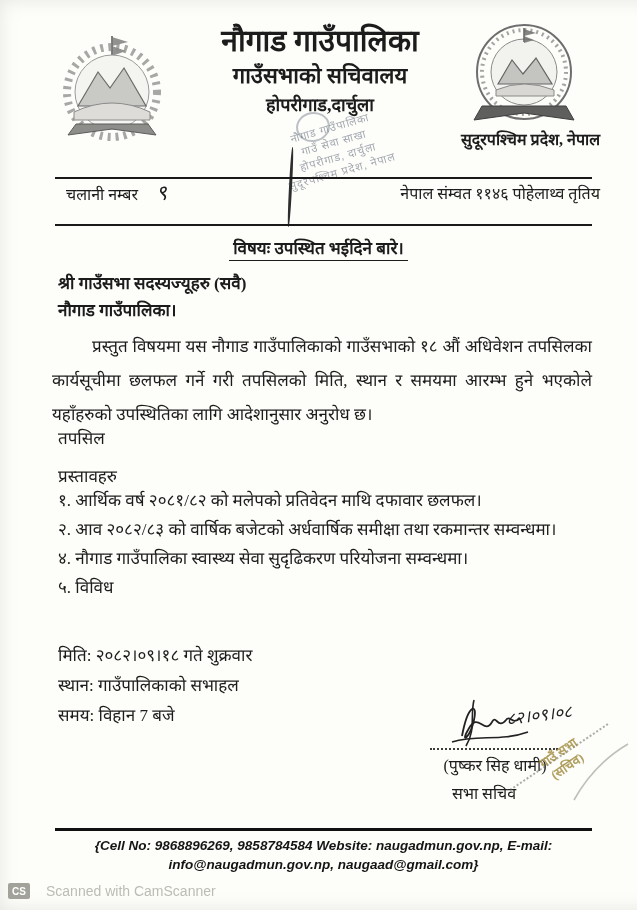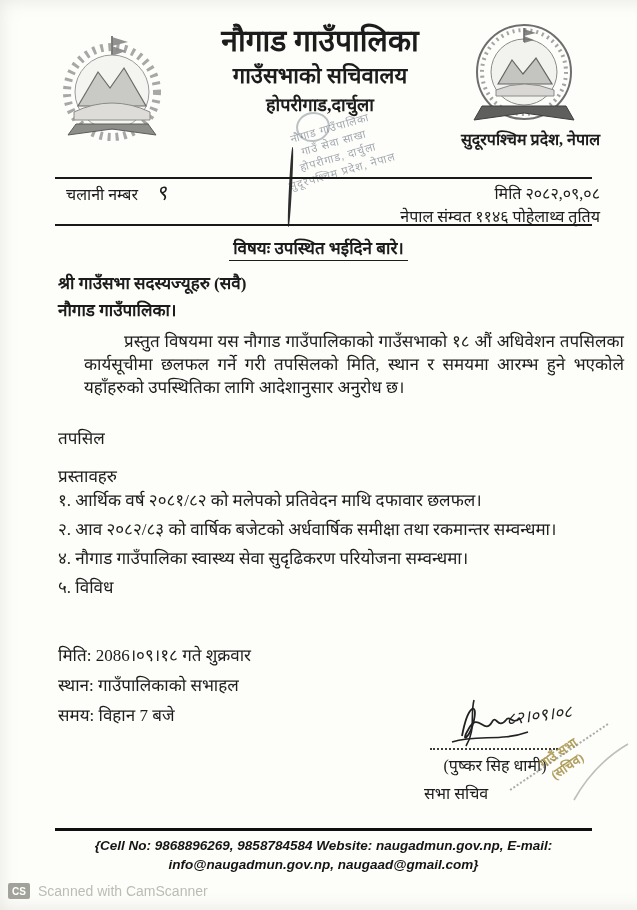--- a/index.html
+++ b/index.html
@@ -25,39 +25,39 @@
   
   .center-stamp{left:246px;top:120px;width:180px;transform:rotate(-16deg);
     color:rgba(88,99,114,.55);font-size:11px;line-height:15px;text-align:center;letter-spacing:1px;}
   .stamp-blob{left:296px;top:112px;width:30px;height:26px;border:2px solid rgba(88,99,114,.4);border-radius:50%;transform:rotate(-10deg);}
   .ink-stroke{left:289px;top:147px;width:3px;height:80px;background:#2e2e2e;border-radius:45%;transform:rotate(3deg);}
   
   .subject-row{left:0;top:236px;width:637px;text-align:center;font-size:17px;font-weight:600;}
   .subject-row span{border-bottom:1.6px solid #1c1c1c;padding:0 4px 2px 4px;}
   
   .addressee{left:58px;top:270px;font-size:17px;line-height:27px;font-weight:bold;}
-  .body-par{left:52px;top:330px;width:540px;font-size:17px;line-height:23px;text-align:justify;text-indent:40px;margin-left:32px;}
+  .body-par{left:52px;top:330px;width:540px;font-size:17px;line-height:34px;text-align:justify;text-indent:40px;}
   .label-line{left:58px;font-size:17px;}
   .items{left:58px;top:486px;font-size:17px;line-height:29px;width:540px;}
   .schedule{left:58px;top:641px;font-size:17px;line-height:30px;}
   
   .sig-svg{left:448px;top:694px;}
   .sig-date{left:506px;top:703px;font-size:17px;font-style:italic;transform:rotate(-7deg);font-family:"DejaVu Sans",sans-serif;color:#222;}
   .sig-dots{left:430px;top:748px;width:128px;border-bottom:2px dotted #3c3c3c;}
   .sig-name{left:412px;top:754px;width:166px;text-align:center;font-size:16px;}
-  .sig-role{left:424px;top:782px;width:120px;font-size:16px;}
+  .sig-role{left:424px;top:782px;width:120px;text-align:center;font-size:16px;}
   .sig-stamp{left:518px;top:744px;width:90px;transform:rotate(-34deg);text-align:center;
     color:rgba(158,136,56,.8);font-size:13px;line-height:16px;font-weight:600;}
   .sig-dots2{left:500px;top:756px;width:118px;border-top:2px dotted rgba(90,90,85,.5);transform:rotate(-34deg);}
   .sig-curve{left:572px;top:742px;}
   
   .footer-box{left:55px;top:828px;width:537px;border-top:3.5px solid #101010;padding-top:5px;
     text-align:center;font-family:"Liberation Sans",sans-serif;font-size:13.5px;font-weight:700;font-style:italic;line-height:19px;color:#141414;}
   
-  .watermark{left:8px;top:883px;display:flex;align-items:center;gap:8px;}
+  .watermark{left:8px;top:883px;display:flex;align-items:center;gap:16px;}
   .cs-badge{width:22px;height:16px;background:#a2a29b;color:#ffffff;border-radius:2px;
     font-family:"Liberation Sans",sans-serif;font-size:10px;font-weight:700;display:flex;align-items:center;justify-content:center;}
   .cs-text{color:#bcbcb4;font-family:"Liberation Sans",sans-serif;font-size:14px;}
 </style>
 </head>
 <body>
 
 <div class="page">
 
   <svg class="abs" style="left:50px;top:32px;" width="124" height="114" viewBox="0 0 124 114">
@@ -98,21 +98,20 @@
   <div class="abs ink-stroke"></div>
 
   <div class="abs hline" style="top:177px;"></div>
   <div class="abs meta-left">
     <div>
       <span>चलानी नम्बर</span>
       <span class="chalani-val">९</span>
     </div>
   </div>
   <div class="abs meta-right">
-    <div>मिति २०८२,०९,०८</div>
     <div>नेपाल संम्वत ११४६ पोहेलाथ्व तृतिय</div>
   </div>
   <div class="abs hline" style="top:224px;"></div>
 
   <div class="abs subject-row">
     <span>विषयः  उपस्थित भईदिने बारे।</span>
   </div>
 
   <div class="abs addressee">
     <div>श्री गाउँसभा सदस्यज्यूहरु (सवै)</div>
@@ -125,21 +124,21 @@
   <div class="abs label-line" style="top:464px;">प्रस्तावहरु</div>
 
   <div class="abs items">
     <div>१. आर्थिक वर्ष २०८१/८२ को मलेपको प्रतिवेदन माथि दफावार छलफल।</div>
     <div>२. आव २०८२/८३ को  वार्षिक बजेटको अर्धवार्षिक समीक्षा तथा रकमान्तर सम्वन्धमा।</div>
     <div>४. नौगाड गाउँपालिका स्वास्थ्य सेवा सुदृढिकरण परियोजना  सम्वन्धमा।</div>
     <div>५. विविध</div>
   </div>
 
   <div class="abs schedule">
-    <div>मिति: 2086।०९।१८ गते शुक्रवार</div>
+    <div>मिति: २०८२।०९।१८ गते शुक्रवार</div>
     <div>स्थान: गाउँपालिकाको सभाहल</div>
     <div>समय: विहान 7 बजे</div>
   </div>
 
   <svg class="abs sig-svg" width="150" height="60" viewBox="0 0 150 60">
     <path d="M14 42 C20 10 30 8 26 26 C22 44 12 50 20 36 C30 16 36 42 44 28 C48 20 50 36 58 26 C62 20 64 32 72 24" fill="none" stroke="#222" stroke-width="1.8"></path>
     <path d="M26 6 C22 22 28 36 18 52" fill="none" stroke="#222" stroke-width="1.6"></path>
     <path d="M4 48 C30 40 52 48 80 38" fill="none" stroke="#222" stroke-width="1.6"></path>
   </svg>
   <div class="abs sig-date">८२।०९।०८</div>

